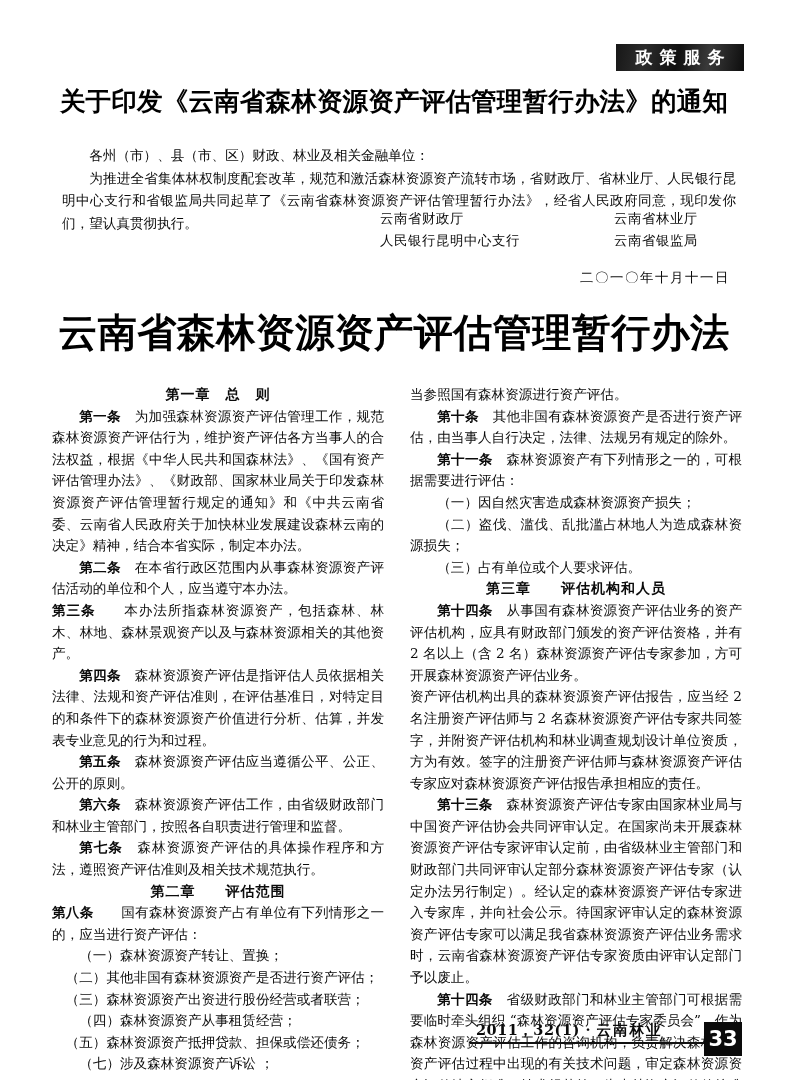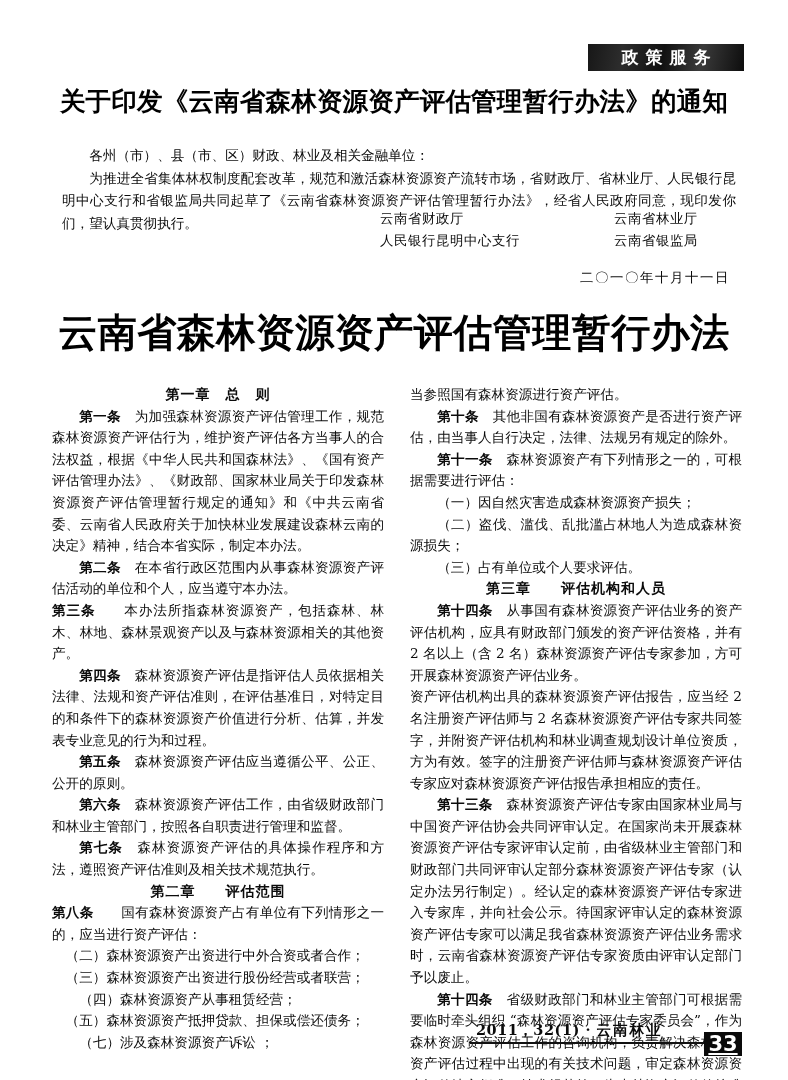--- a/index.html
+++ b/index.html
@@ -20,21 +20,21 @@
     inset: 0;
     padding: 0;
   }
 
   
   .header-band {
     position: absolute;
     top: 44px;
     right: 44px;
     height: 27px;
-    width: 156px;
+    width: 128px;
     background: linear-gradient(100deg, #171717 0%, #2c2c2c 22%, #111 48%, #3a3a3a 72%, #0d0d0d 100%);
     display: flex;
     align-items: center;
     justify-content: center;
   }
   .header-band .band-text {
     color: #ffffff;
     font-size: 17px;
     font-weight: bold;
     letter-spacing: 7px;
@@ -172,30 +172,29 @@
   }
   .footer-journal {
     font-family: "DejaVu Serif", "Liberation Serif", serif;
     letter-spacing: 2px;
   }
   .page-number {
     position: absolute;
     right: 0;
     bottom: 2px;
     width: 38px;
-    height: 24px;
+    height: 34px;
     background: #0a0a0a;
     color: #fff;
     display: flex;
     align-items: center;
     justify-content: center;
     font-size: 21px;
     font-weight: bold;
     font-family: "DejaVu Sans", "Liberation Sans", sans-serif;
-    text-decoration: underline;
   }
 </style>
 </head>
 <body>
 
 <div class="page">
 
   <div class="header-band">
     <span class="band-text">政策服务</span>
   </div>
@@ -226,21 +225,22 @@
         <p class="chapter">第一章　总　则</p>
         <p class="ind"><span class="lead">第一条</span>　为加强森林资源资产评估管理工作，规范森林资源资产评估行为，维护资产评估各方当事人的合法权益，根据《中华人民共和国森林法》、《国有资产评估管理办法》、《财政部、国家林业局关于印发森林资源资产评估管理暂行规定的通知》和《中共云南省委、云南省人民政府关于加快林业发展建设森林云南的决定》精神，结合本省实际，制定本办法。</p>
         <p class="ind"><span class="lead">第二条</span>　在本省行政区范围内从事森林资源资产评估活动的单位和个人，应当遵守本办法。</p>
         <p class="flush"><span class="lead">第三条</span>　　本办法所指森林资源资产，包括森林、林木、林地、森林景观资产以及与森林资源相关的其他资产。</p>
         <p class="ind"><span class="lead">第四条</span>　森林资源资产评估是指评估人员依据相关法律、法规和资产评估准则，在评估基准日，对特定目的和条件下的森林资源资产价值进行分析、估算，并发表专业意见的行为和过程。</p>
         <p class="ind"><span class="lead">第五条</span>　森林资源资产评估应当遵循公平、公正、公开的原则。</p>
         <p class="ind"><span class="lead">第六条</span>　森林资源资产评估工作，由省级财政部门和林业主管部门，按照各自职责进行管理和监督。</p>
         <p class="ind"><span class="lead">第七条</span>　森林资源资产评估的具体操作程序和方法，遵照资产评估准则及相关技术规范执行。</p>
         <p class="chapter">第二章　　评估范围</p>
         <p class="flush"><span class="lead">第八条</span>　　国有森林资源资产占有单位有下列情形之一的，应当进行资产评估：</p>
-        <p class="item-tight">（二）森林资源资产出资进行中外合资或者合作；</p>
+        <p class="item">（一）森林资源资产转让、置换；</p>
+        <p class="item-tight">（二）其他非国有森林资源资产是否进行资产评估；</p>
         <p class="item-tight">（三）森林资源资产出资进行股份经营或者联营；</p>
         <p class="item">（四）森林资源资产从事租赁经营；</p>
         <p class="item-tight">（五）森林资源资产抵押贷款、担保或偿还债务；</p>
         <p class="item">（七）涉及森林资源资产诉讼 ；</p>
       </div>
     <div class="col" id="col-right">
         <p class="flush">当参照国有森林资源进行资产评估。</p>
         <p class="ind"><span class="lead">第十条</span>　其他非国有森林资源资产是否进行资产评估，由当事人自行决定，法律、法规另有规定的除外。</p>
         <p class="ind"><span class="lead">第十一条</span>　森林资源资产有下列情形之一的，可根据需要进行评估：</p>
         <p class="item">（一）因自然灾害造成森林资源资产损失；</p>

